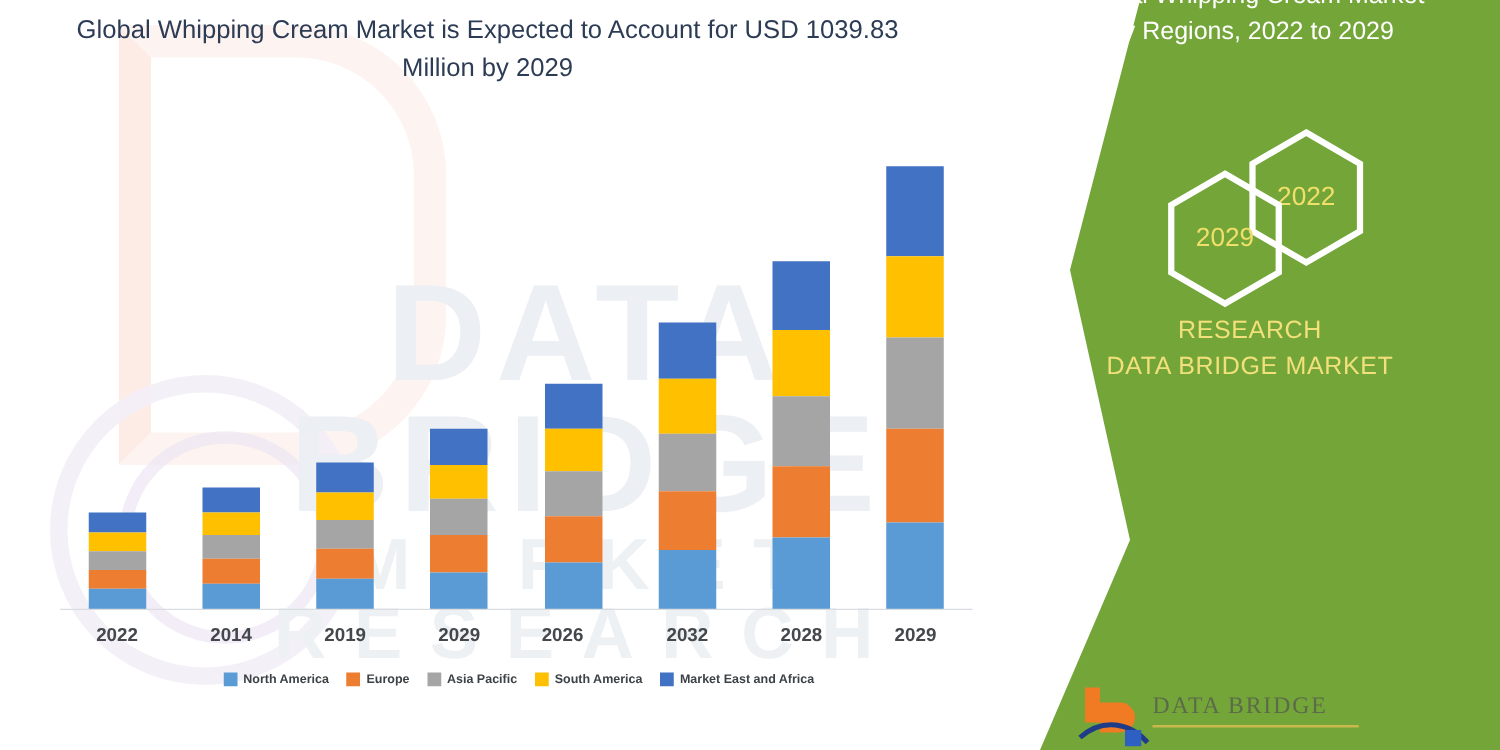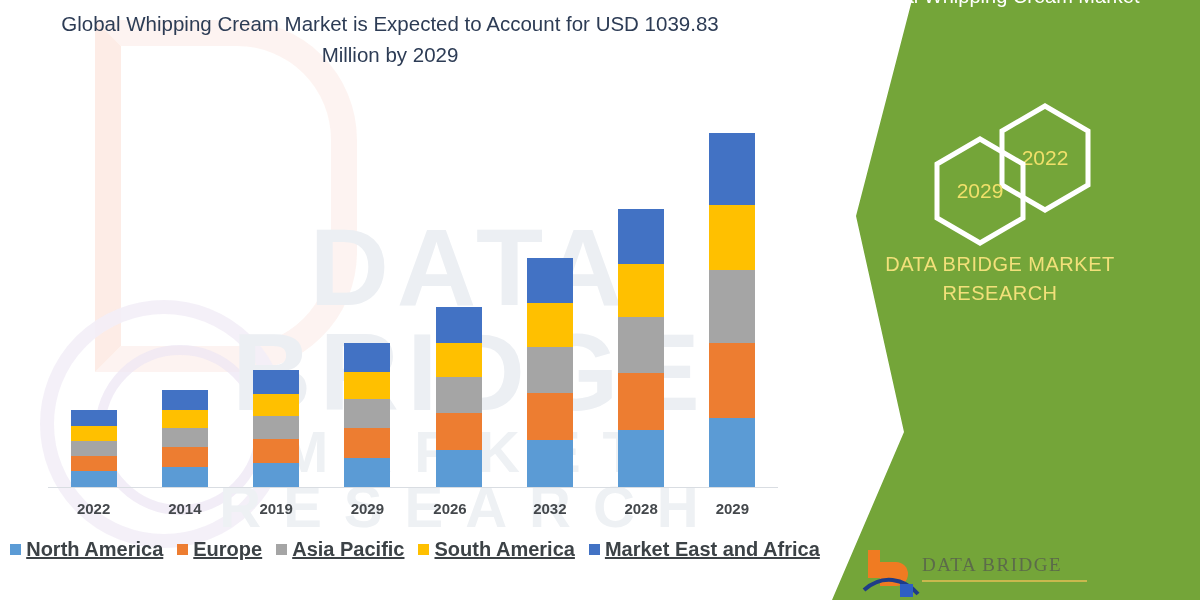--- a/index.html
+++ b/index.html
@@ -44,21 +44,21 @@
   .seg{width:100%;display:block;}
   .tick{
     position:absolute;top:500px;width:90px;text-align:center;
     font-size:15px;font-weight:700;color:#44484c;
   }
 
   
   #legend{
     position:absolute;left:30px;top:538px;width:770px;
     display:flex;justify-content:center;align-items:center;gap:14px;
-    font-size:20px;font-weight:700;color:#3c4246;text-decoration:underline;
+    font-size:10px;font-weight:700;color:#3c4246;
   }
   .lg-item{display:flex;align-items:center;gap:5px;white-space:nowrap;}
   .lg-sw{width:11px;height:11px;display:inline-block;}
 
   
   #panel{
     position:absolute;right:0;top:0;width:400px;height:600px;
     background:#74A539;
     clip-path:polygon(28% 0, 100% 0, 100% 100%, 8% 100%, 26% 72%, 14% 36%);
   }
@@ -192,38 +192,39 @@
     </div>
     <div class="lg-item">
       <span class="lg-sw" style="background: rgb(66, 114, 196);"></span>
       <span>Market East and Africa</span>
     </div>
   </div>
 
 <div id="panel"></div>
 <div id="panel-title">
   <div>Global Whipping Cream Market</div>
+  <div>By Regions, 2022 to 2029</div>
 </div>
 
 <div class="hex" id="hex-2022">
   <svg width="100" height="112" viewBox="0 0 100 112" aria-hidden="true">
     <polygon points="50,4 93,29 93,83 50,108 7,83 7,29" fill="none" stroke="#ffffff" stroke-width="5"></polygon>
   </svg>
   <span>2022</span>
 </div>
 <div class="hex" id="hex-2029">
   <svg width="100" height="112" viewBox="0 0 100 112" aria-hidden="true">
     <polygon points="50,4 93,29 93,83 50,108 7,83 7,29" fill="none" stroke="#ffffff" stroke-width="5"></polygon>
   </svg>
   <span>2029</span>
 </div>
 
 <div id="brand">
+  <div>RESEARCH</div>
   <div>DATA BRIDGE MARKET</div>
-  <div>RESEARCH</div>
 </div>
 
 <div id="logo">
   <svg width="60" height="56" viewBox="0 0 60 56" aria-hidden="true">
     <path d="M8 6 h12 v28 h-12 z" fill="#F07B22"></path>
     <path d="M20 18 h16 a12 12 0 0 1 0 24 h-16 z" fill="#F07B22"></path>
     <path d="M4 46 C22 30 44 34 58 50" fill="none" stroke="#1F3C88" stroke-width="4"></path>
     <rect x="40" y="40" width="13" height="13" fill="#2E5FC3"></rect>
   </svg>
   <div id="logo-text">DATA BRIDGE</div>

